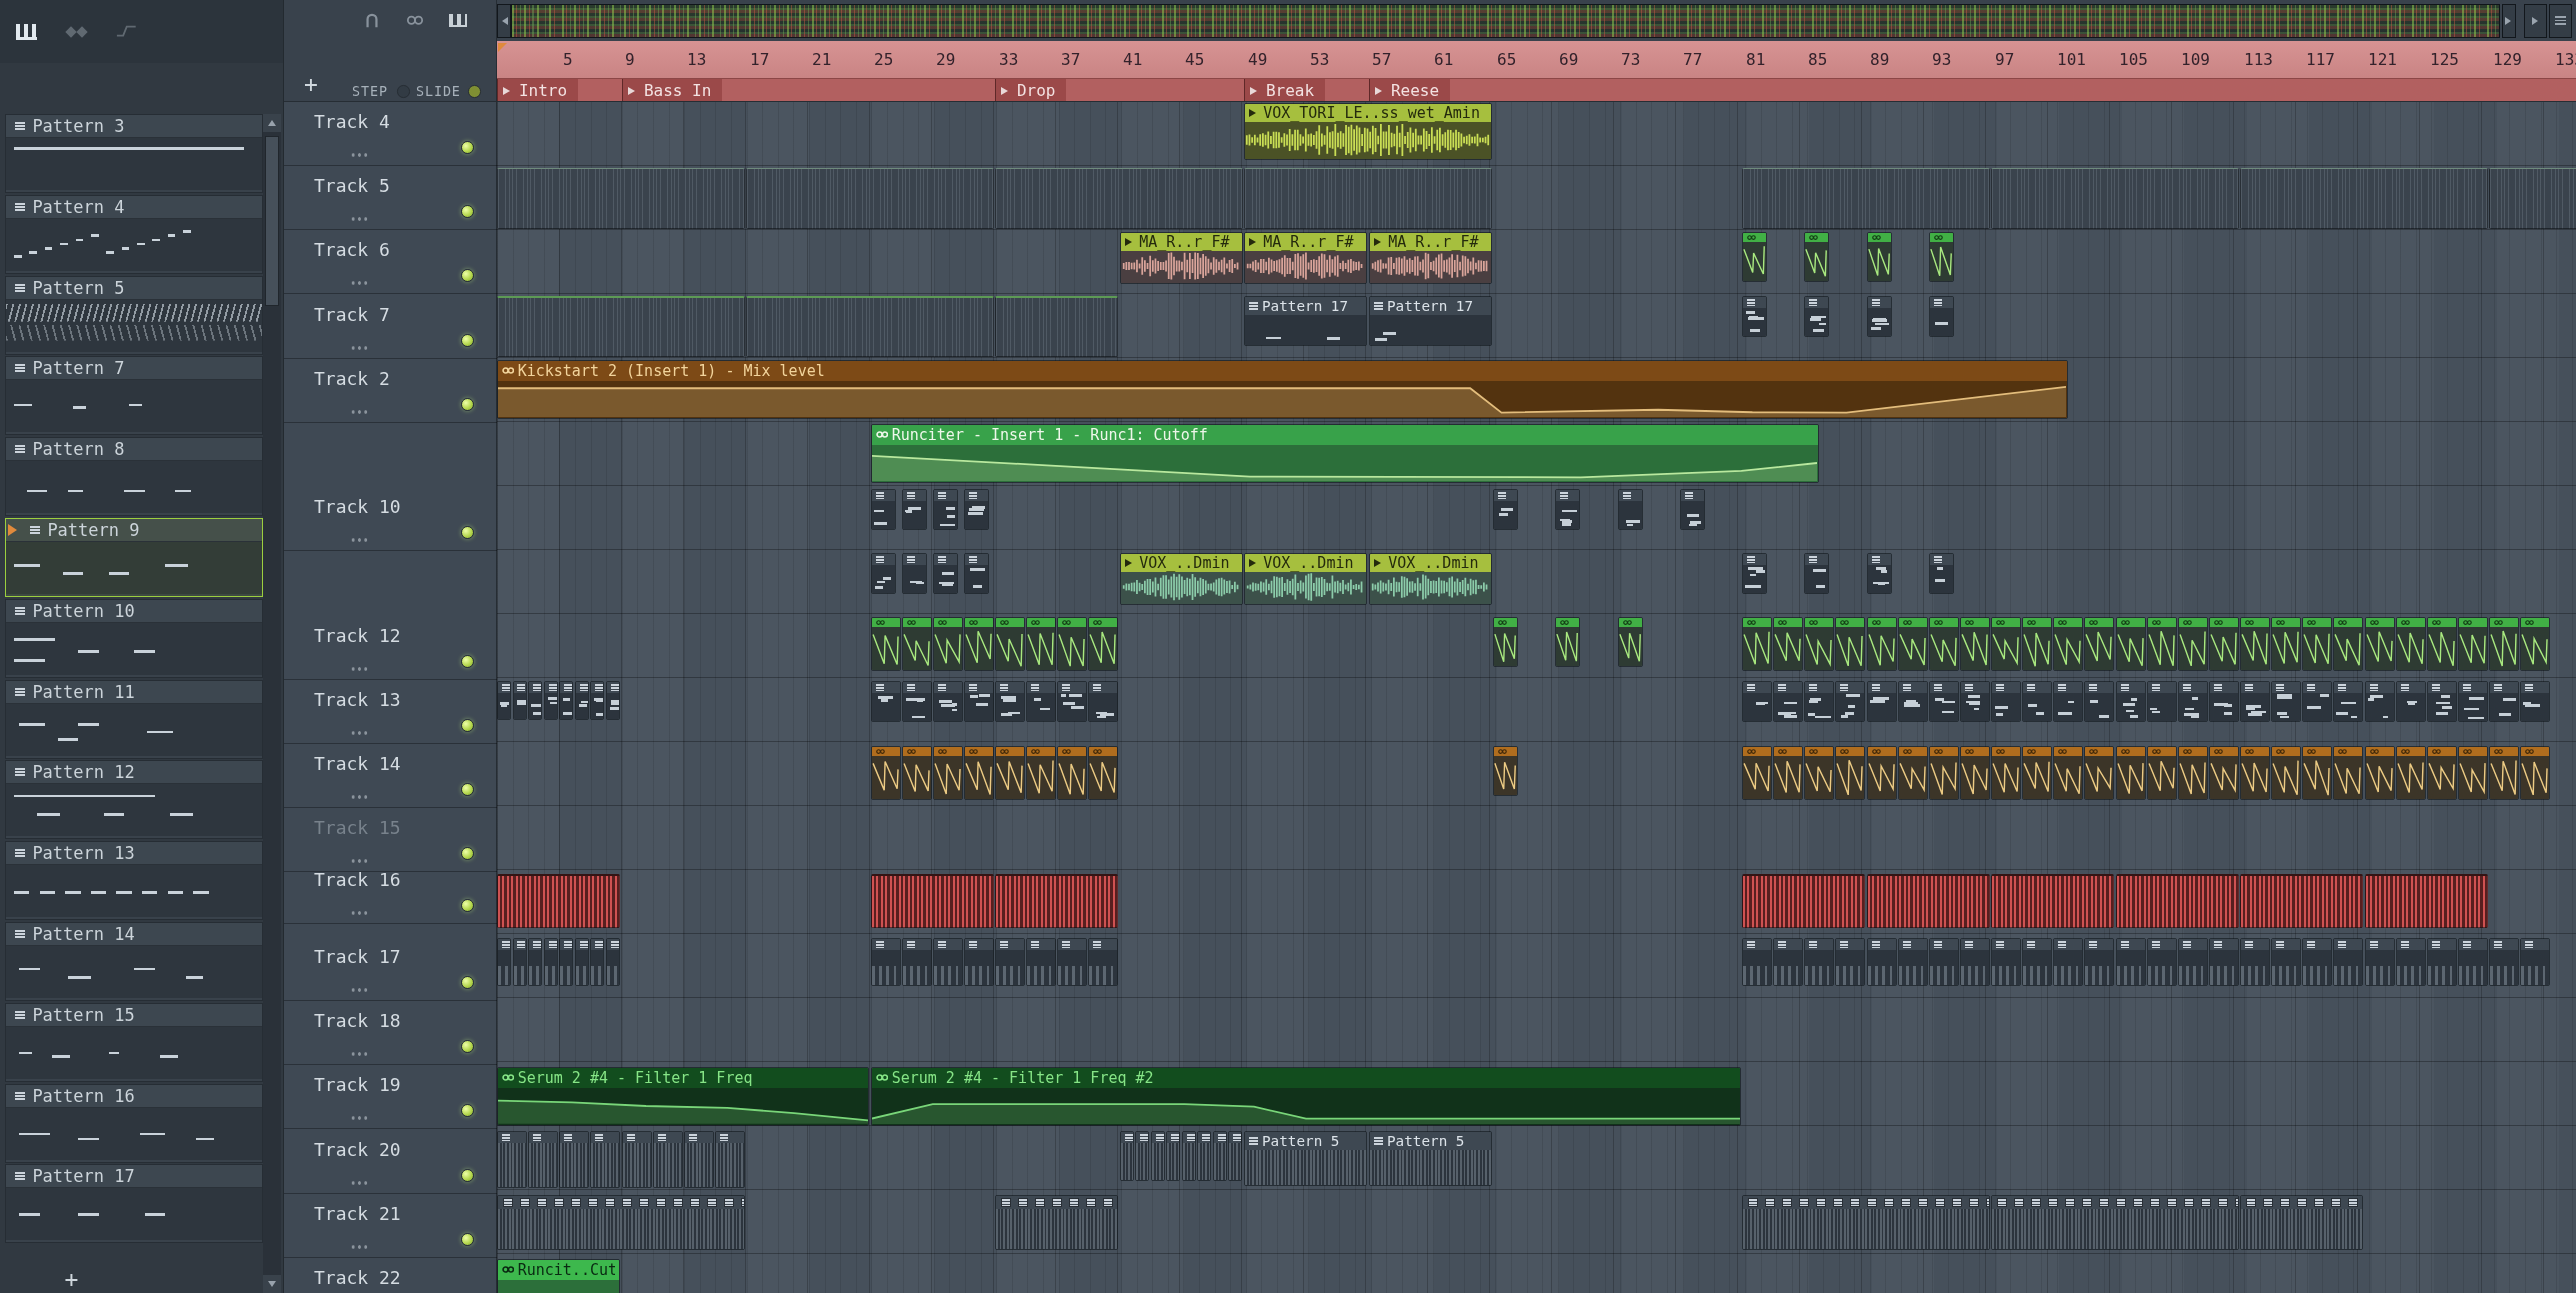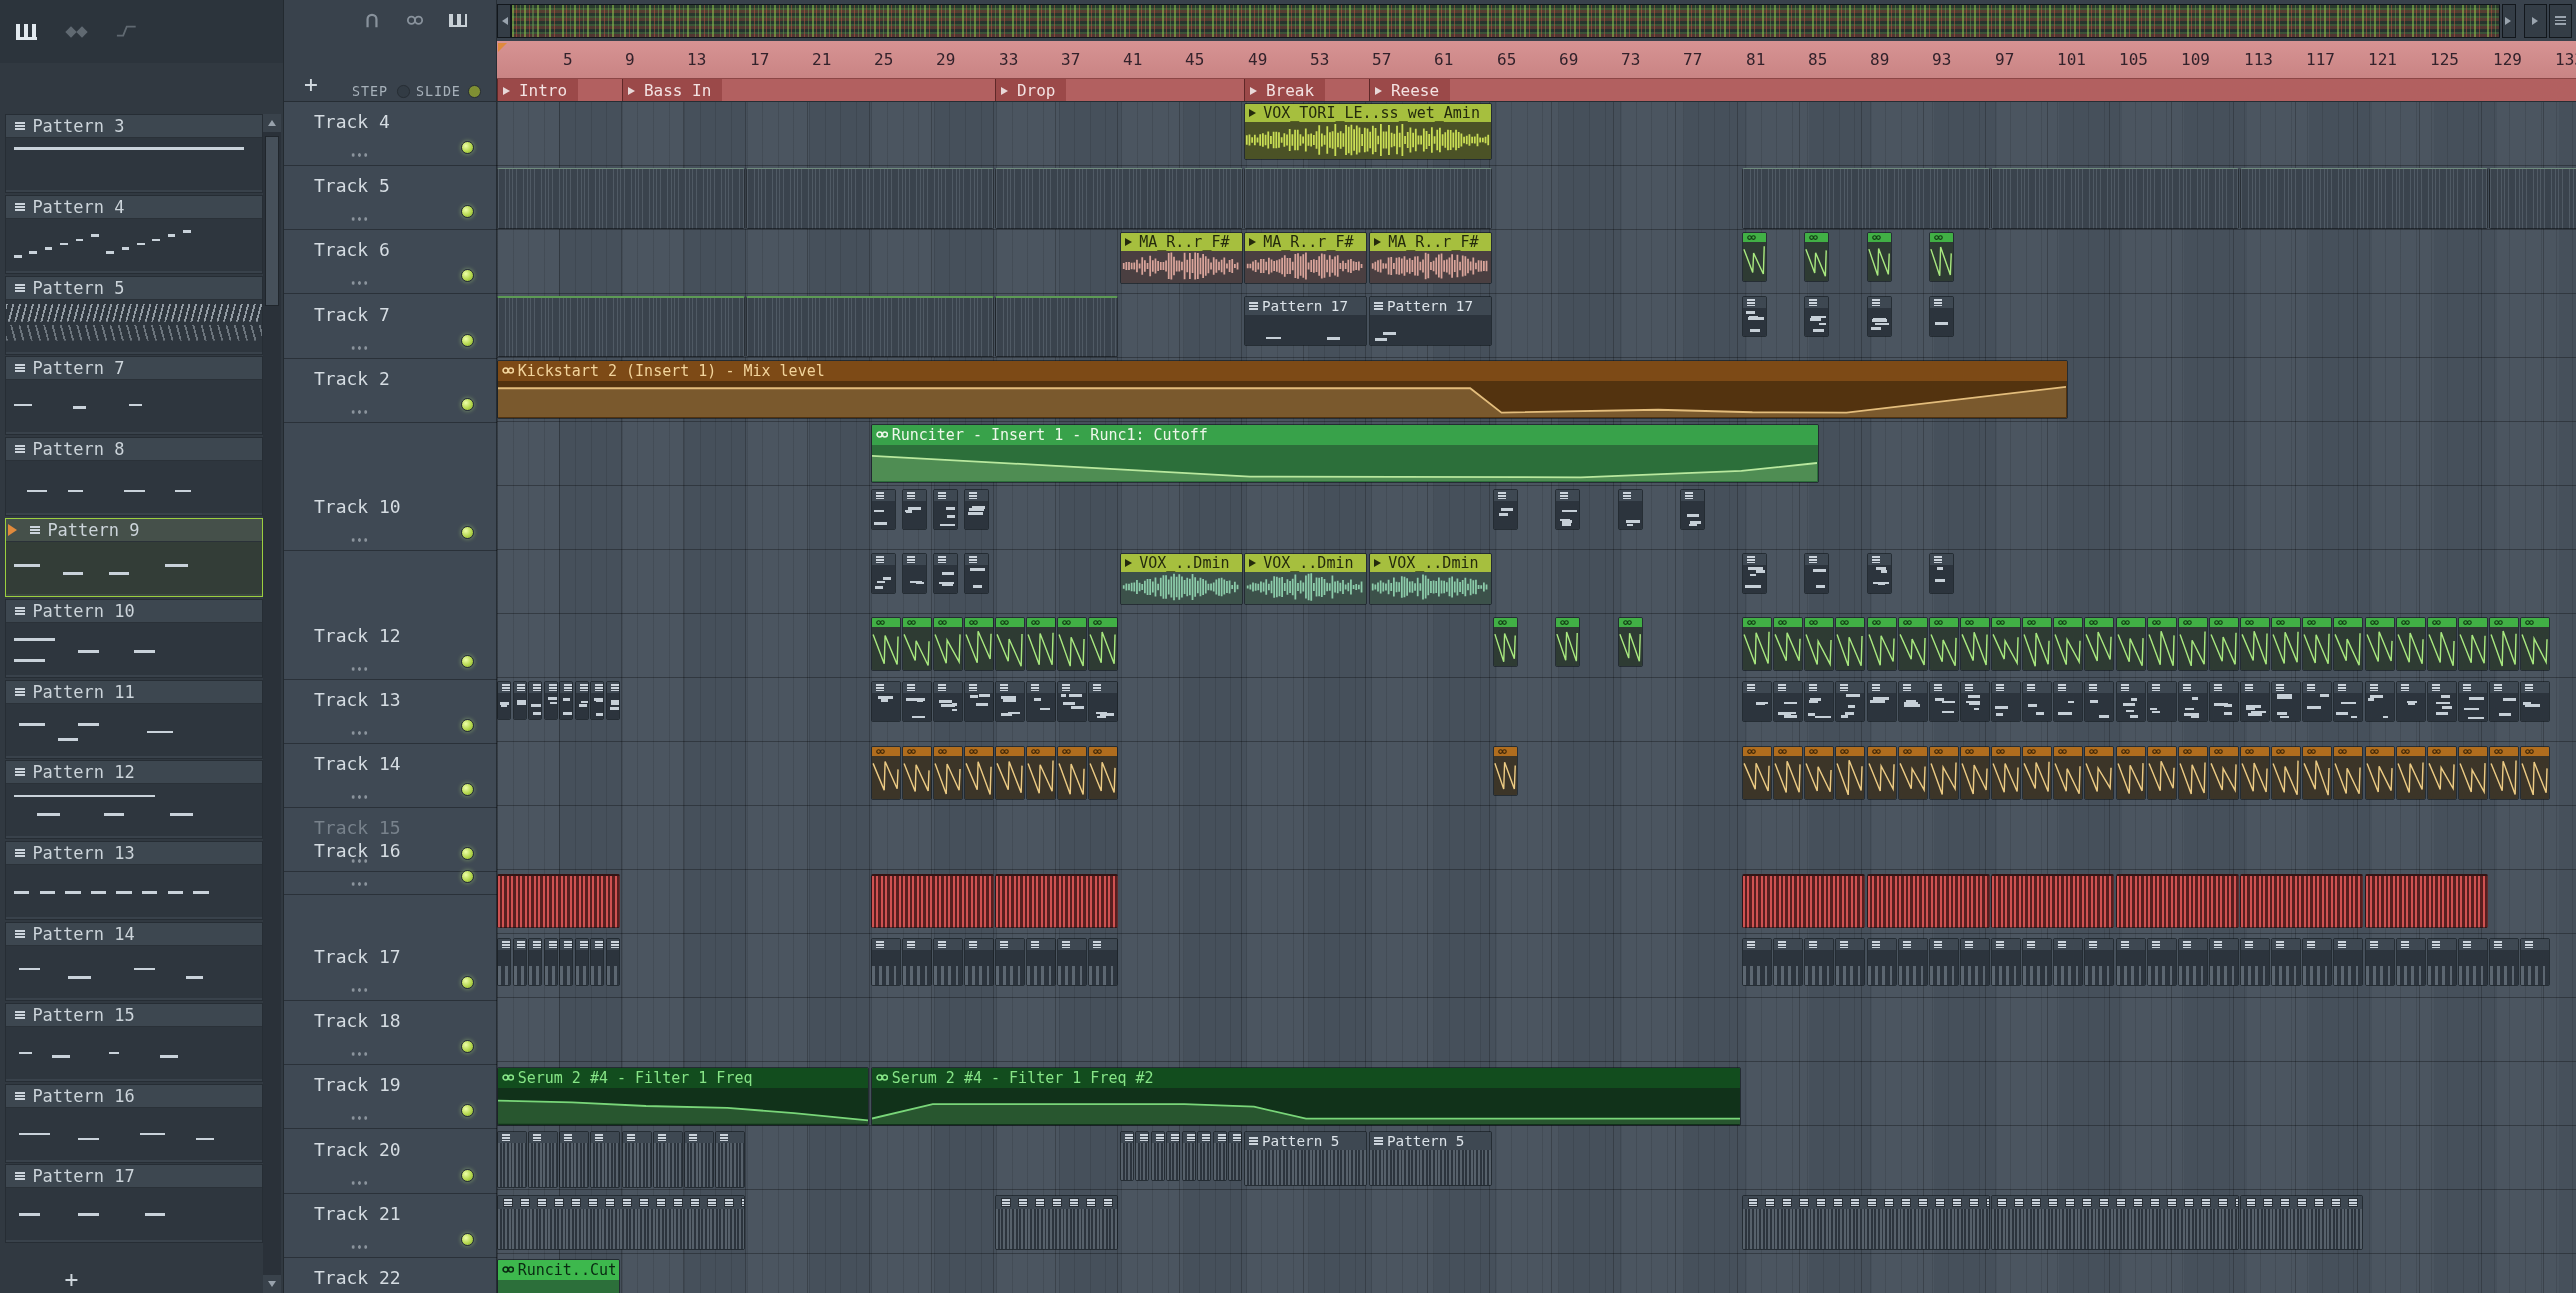--- a/index.html
+++ b/index.html
@@ -370,21 +370,21 @@
         <div class="trow" style="top: 642px;">
           <div class="tname">Track 14</div>
           <div class="tdots"></div>
           <div class="led"></div>
         </div>
         <div class="trow dim" style="top: 706px;">
           <div class="tname">Track 15</div>
           <div class="tdots"></div>
           <div class="led"></div>
         </div>
-        <div class="trow" style="top: 729px; padding-left: 32px;">
+        <div class="trow" style="top: 758px; padding-left: 32px;">
           <div class="tname">Track 16</div>
           <div class="tdots"></div>
           <div class="led"></div>
         </div>
         <div class="trow" style="top: 835px;">
           <div class="tname">Track 17</div>
           <div class="tdots"></div>
           <div class="led"></div>
         </div>
         <div class="trow" style="top: 899px;">

